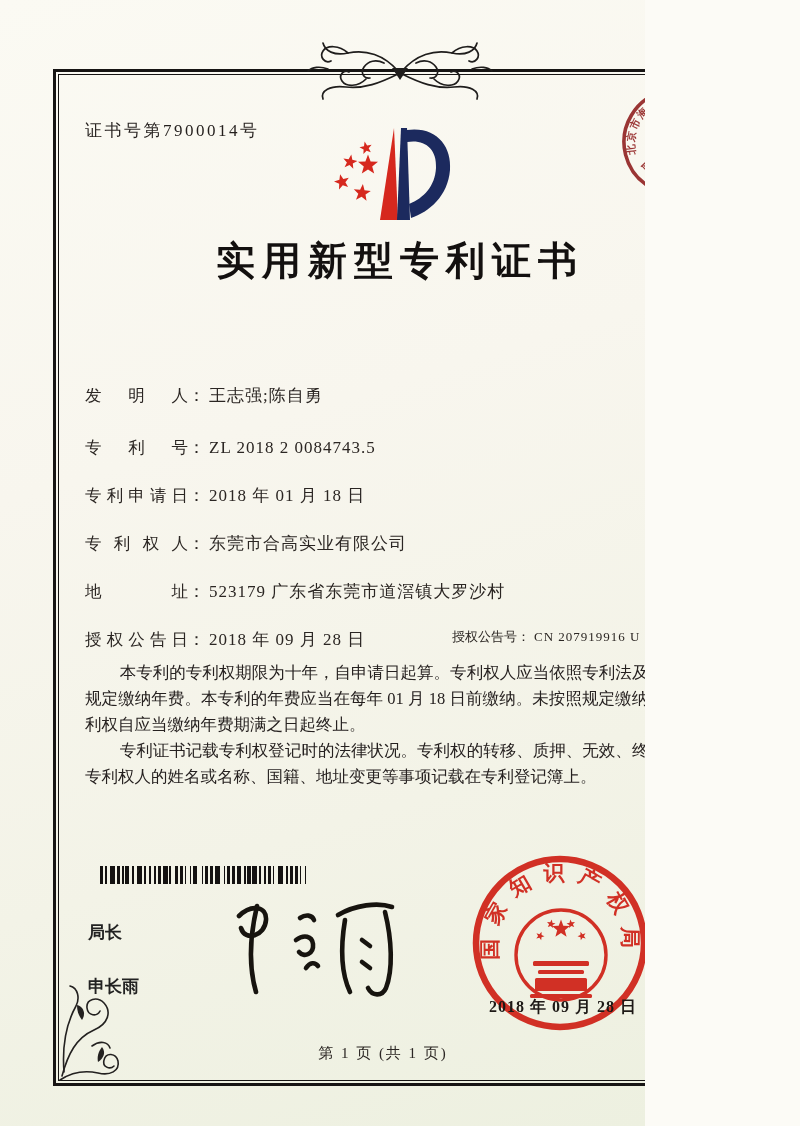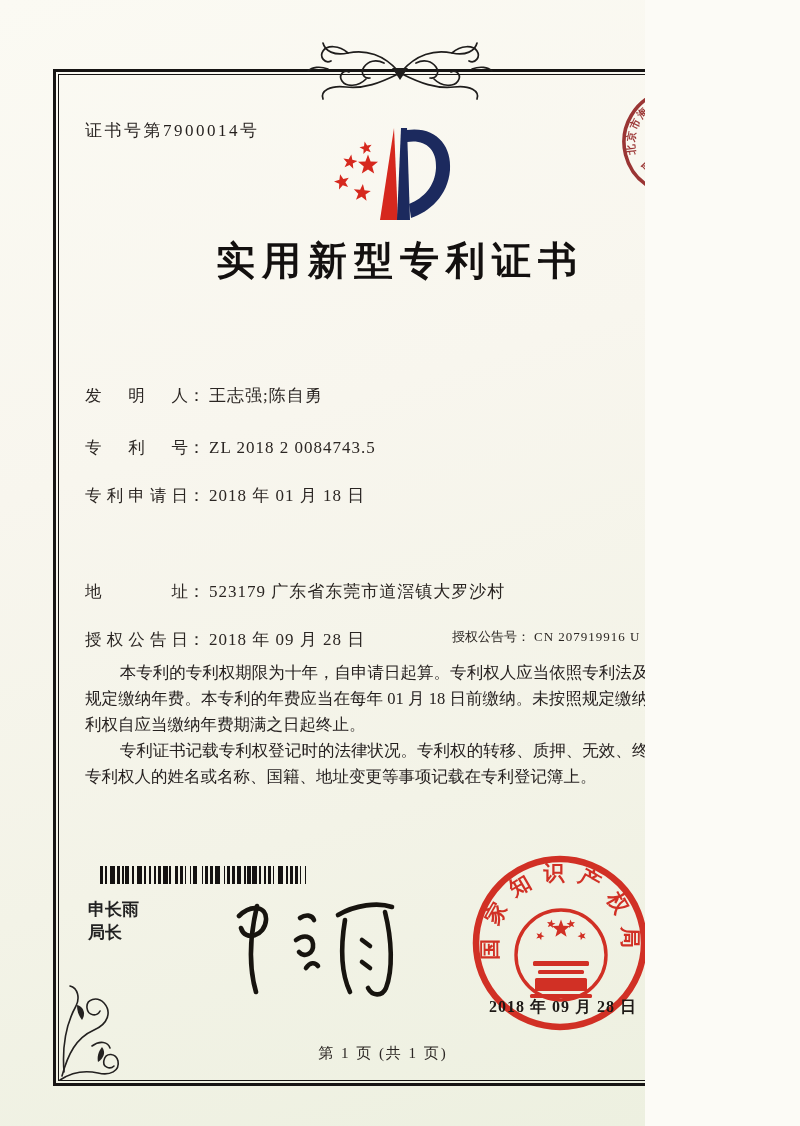--- a/index.html
+++ b/index.html
@@ -54,21 +54,21 @@
     text-indent:2.1em;color:#262120;
   }
   
   .barcode{
     position:absolute;left:100px;top:866px;width:206px;height:18px;
     overflow:hidden;white-space:nowrap;font-size:0;
   }
   
   .signer-title{position:absolute;left:88px;top:921px;font-size:17px;font-weight:bold;
     font-family:Liberation Serif, serif;color:#222;}
-  .signer-name{position:absolute;left:88px;top:898px;font-size:17px;font-weight:bold;
+  .signer-name{position:absolute;left:88px;top:975px;font-size:17px;font-weight:bold;
     font-family:Liberation Mono, monospace;color:#222;}
   .signature{position:absolute;left:205px;top:888px;width:230px;height:118px;}
   
   .seal{position:absolute;left:460px;top:843px;width:200px;height:200px;opacity:.93;}
   .seal-date{
     position:absolute;left:478px;top:997px;width:170px;text-align:center;
     font-size:16px;letter-spacing:1px;color:#1d1916;font-weight:bold;
   }
   
   .page-footer{
@@ -155,20 +155,23 @@
   <div class="title">实用新型专利证书</div>
 
   <div class="field-row" style="top:384px;">
     <span class="flabel">发明人</span><span class="fcolon">：</span><span class="fvalue">王志强;陈自勇</span>
   </div>
   <div class="field-row" style="top:436px;">
     <span class="flabel">专利号</span><span class="fcolon">：</span><span class="fvalue">ZL 2018 2 0084743.5</span>
   </div>
   <div class="field-row" style="top:484px;">
     <span class="flabel">专利申请日</span><span class="fcolon">：</span><span class="fvalue">2018 年 01 月 18 日</span>
+  </div>
+  <div class="field-row" style="top:532px;">
+    <span class="flabel">专利权人</span><span class="fcolon">：</span><span class="fvalue">东莞市合高实业有限公司</span>
   </div>
   <div class="field-row" style="top:580px;">
     <span class="flabel">地址</span><span class="fcolon">：</span><span class="fvalue">523179 广东省东莞市道滘镇大罗沙村</span>
   </div>
   <div class="field-row" style="top:628px;">
     <span class="flabel">授权公告日</span><span class="fcolon">：</span><span class="fvalue">2018 年 09 月 28 日</span>
   </div>
   <div class="gazette">
     <span>授权公告号</span><span class="fcolon">：</span><span class="fvalue">CN 207919916 U</span>
   </div>

